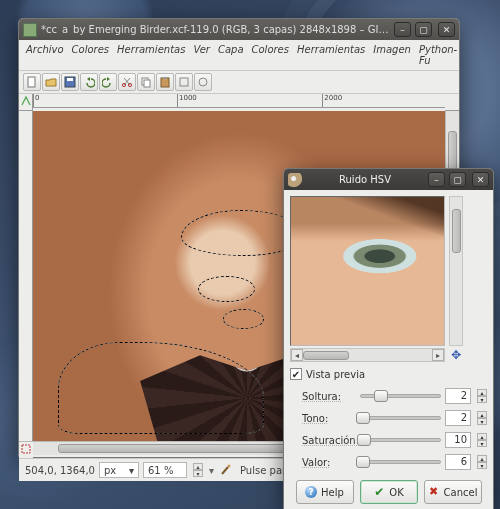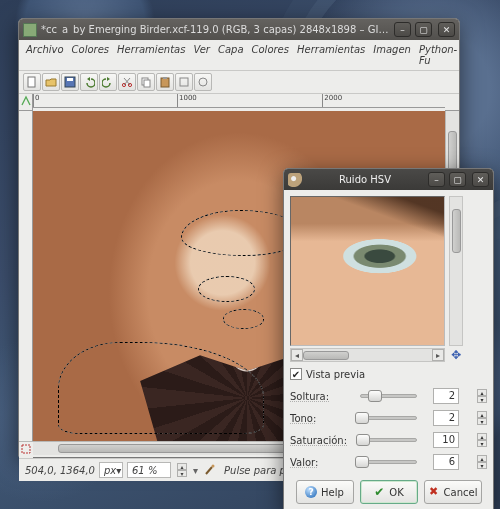--- a/index.html
+++ b/index.html
@@ -81,24 +81,24 @@
       repeating-conic-gradient(#3a2622 0 12deg, #2b1b18 12deg 24deg);
     clip-path: polygon(8% 100%, 0 30%, 28% 0, 50% 18%, 72% 0, 100% 30%, 92% 100%);
   }
   .sel-ants { position:absolute; border:1px dashed #fff; outline:1px dashed #000; outline-offset:-1px;}
   .scroll-h { height:14px; background:#e3e3e1; border-top:1px solid #b8b8b6; position:relative;}
   .scroll-h .thumb { position:absolute; left:6%; top:2px; height:9px; width:80%; background:linear-gradient(#d0d0ce,#b9b9b7); border:1px solid #999; border-radius:3px;}
   .scroll-v { width:14px; background:#e3e3e1; border-left:1px solid #b8b8b6; position:relative;}
   .scroll-v .thumb { position:absolute; top:6%; left:2px; width:9px; height:80%; background:linear-gradient(90deg,#d0d0ce,#b9b9b7); border:1px solid #999; border-radius:3px;}
   .statusbar {
     display:flex; align-items:center; gap:4px; padding:3px 6px; background:#ededeb; border-top:1px solid #c9c9c7;
-    font-size:10px; color:#444;font-style:italic;
+    font-size:10px; color:#444;
   }
   .statusbar .sunk { background:#fff; border:1px solid #b8b8b6; padding:1px 4px; height:16px; display:flex;align-items:center; }
-  .statusbar .sunk.sel { width:24px; }
+  .statusbar .sunk.sel { width:40px; }
   .statusbar .hint { flex:1; overflow:hidden; white-space:nowrap; text-overflow:ellipsis; margin-left:4px; }
   .spin-btns { display:flex; flex-direction:column; margin-left:2px;}
   .spin-btns .sb { width:10px; height:7px; border:1px solid #b0b0ae; background:#e9e9e7; font-size:6px; line-height:5px; text-align:center; cursor:pointer;}
 
   
   #dialog { left:283px; top:168px; width:211px; }
   .dlg-body { padding:6px; background:#ededeb; }
   .preview-row { display:flex; gap:4px; }
   .preview {
     width:155px; height:150px;
@@ -115,21 +115,21 @@
   }
   .vscroll { width:14px; position:relative; background:#e3e3e1; border:1px solid #c5c5c3;}
   .vscroll .thumb{ position:absolute; top:8%; left:2px; width:9px; height:30%; background:linear-gradient(90deg,#d0d0ce,#b9b9b7); border:1px solid #999; border-radius:3px;}
   .hscroll-row { display:flex; gap:4px; margin-top:2px;}
   .hscroll { height:14px; width:155px; position:relative; background:#e3e3e1; border:1px solid #c5c5c3;}
   .hscroll .thumb{ position:absolute; left:8%; top:2px; height:9px; width:30%; background:linear-gradient(#d0d0ce,#b9b9b7); border:1px solid #999; border-radius:3px;}
   .hscroll .arr, .vscroll .arr { width:12px;height:12px;border:1px solid #b0b0ae;background:#e9e9e7;position:absolute;font-size:8px;display:flex;align-items:center;justify-content:center;color:#555;cursor:pointer;}
   .navbtn { width:14px;height:14px;color:#3a5fb0;font-size:12px;display:flex;align-items:center;justify-content:center;cursor:pointer;}
   .chk-row { display:flex; align-items:center; gap:4px; margin:6px 0 8px; font-size:10px; color:#333;}
   .chk { width:12px;height:12px;border:1px solid #8a8a88;background:#fff;display:flex;align-items:center;justify-content:center;font-size:10px;color:#2a2a2a;cursor:pointer;}
-  .slider-row { display:grid; grid-template-columns:54px 1fr 26px 12px; align-items:center; gap:16px; margin-bottom:6px; font-size:10px; color:#333;}
+  .slider-row { display:grid; grid-template-columns:54px 1fr 26px 12px; align-items:center; gap:4px; margin-bottom:6px; font-size:10px; color:#333;margin-left:12px;}
   .slider-row .lbl { text-align:left; text-decoration: underline dotted rgba(0,0,0,0.25); text-underline-offset:1px;}
   .track { height:4px; background:#c7c7c5; border:1px solid #a8a8a6; border-radius:2px; position:relative; }
   .knob { position:absolute; top:-5px; width:14px; height:12px; background:linear-gradient(#fdfdfc,#d6d6d4); border:1px solid #8f8f8d; border-radius:3px; transform:translateX(-50%); cursor:pointer;}
   .numbox { height:16px; border:1px solid #b0b0ae; background:#fff; text-align:right; padding:1px 3px; font-size:10px;}
   .btn-row { display:flex; justify-content:center; gap:6px; margin-top:10px;}
   .dbtn { min-width:58px; height:24px; border:1px solid #a5a5a3; border-radius:3px; background:linear-gradient(#fbfbf9,#e3e3e1); display:flex;align-items:center;justify-content:center;gap:4px; font-size:10px; cursor:pointer; color:#333;}
   .dbtn.default { border:1px solid #6a8; box-shadow: inset 0 0 0 1px #cde8cf; }
   .ico { width:12px; height:12px; display:inline-block;}
   .ico.help{ border-radius:50%; background:radial-gradient(circle at 35% 30%, #bfe0ff, #4a87c9 70%); position:relative;}
   .ico.help::after{content:"?";position:absolute;inset:0;color:#fff;font-size:9px;font-weight:bold;text-align:center;line-height:12px;}

